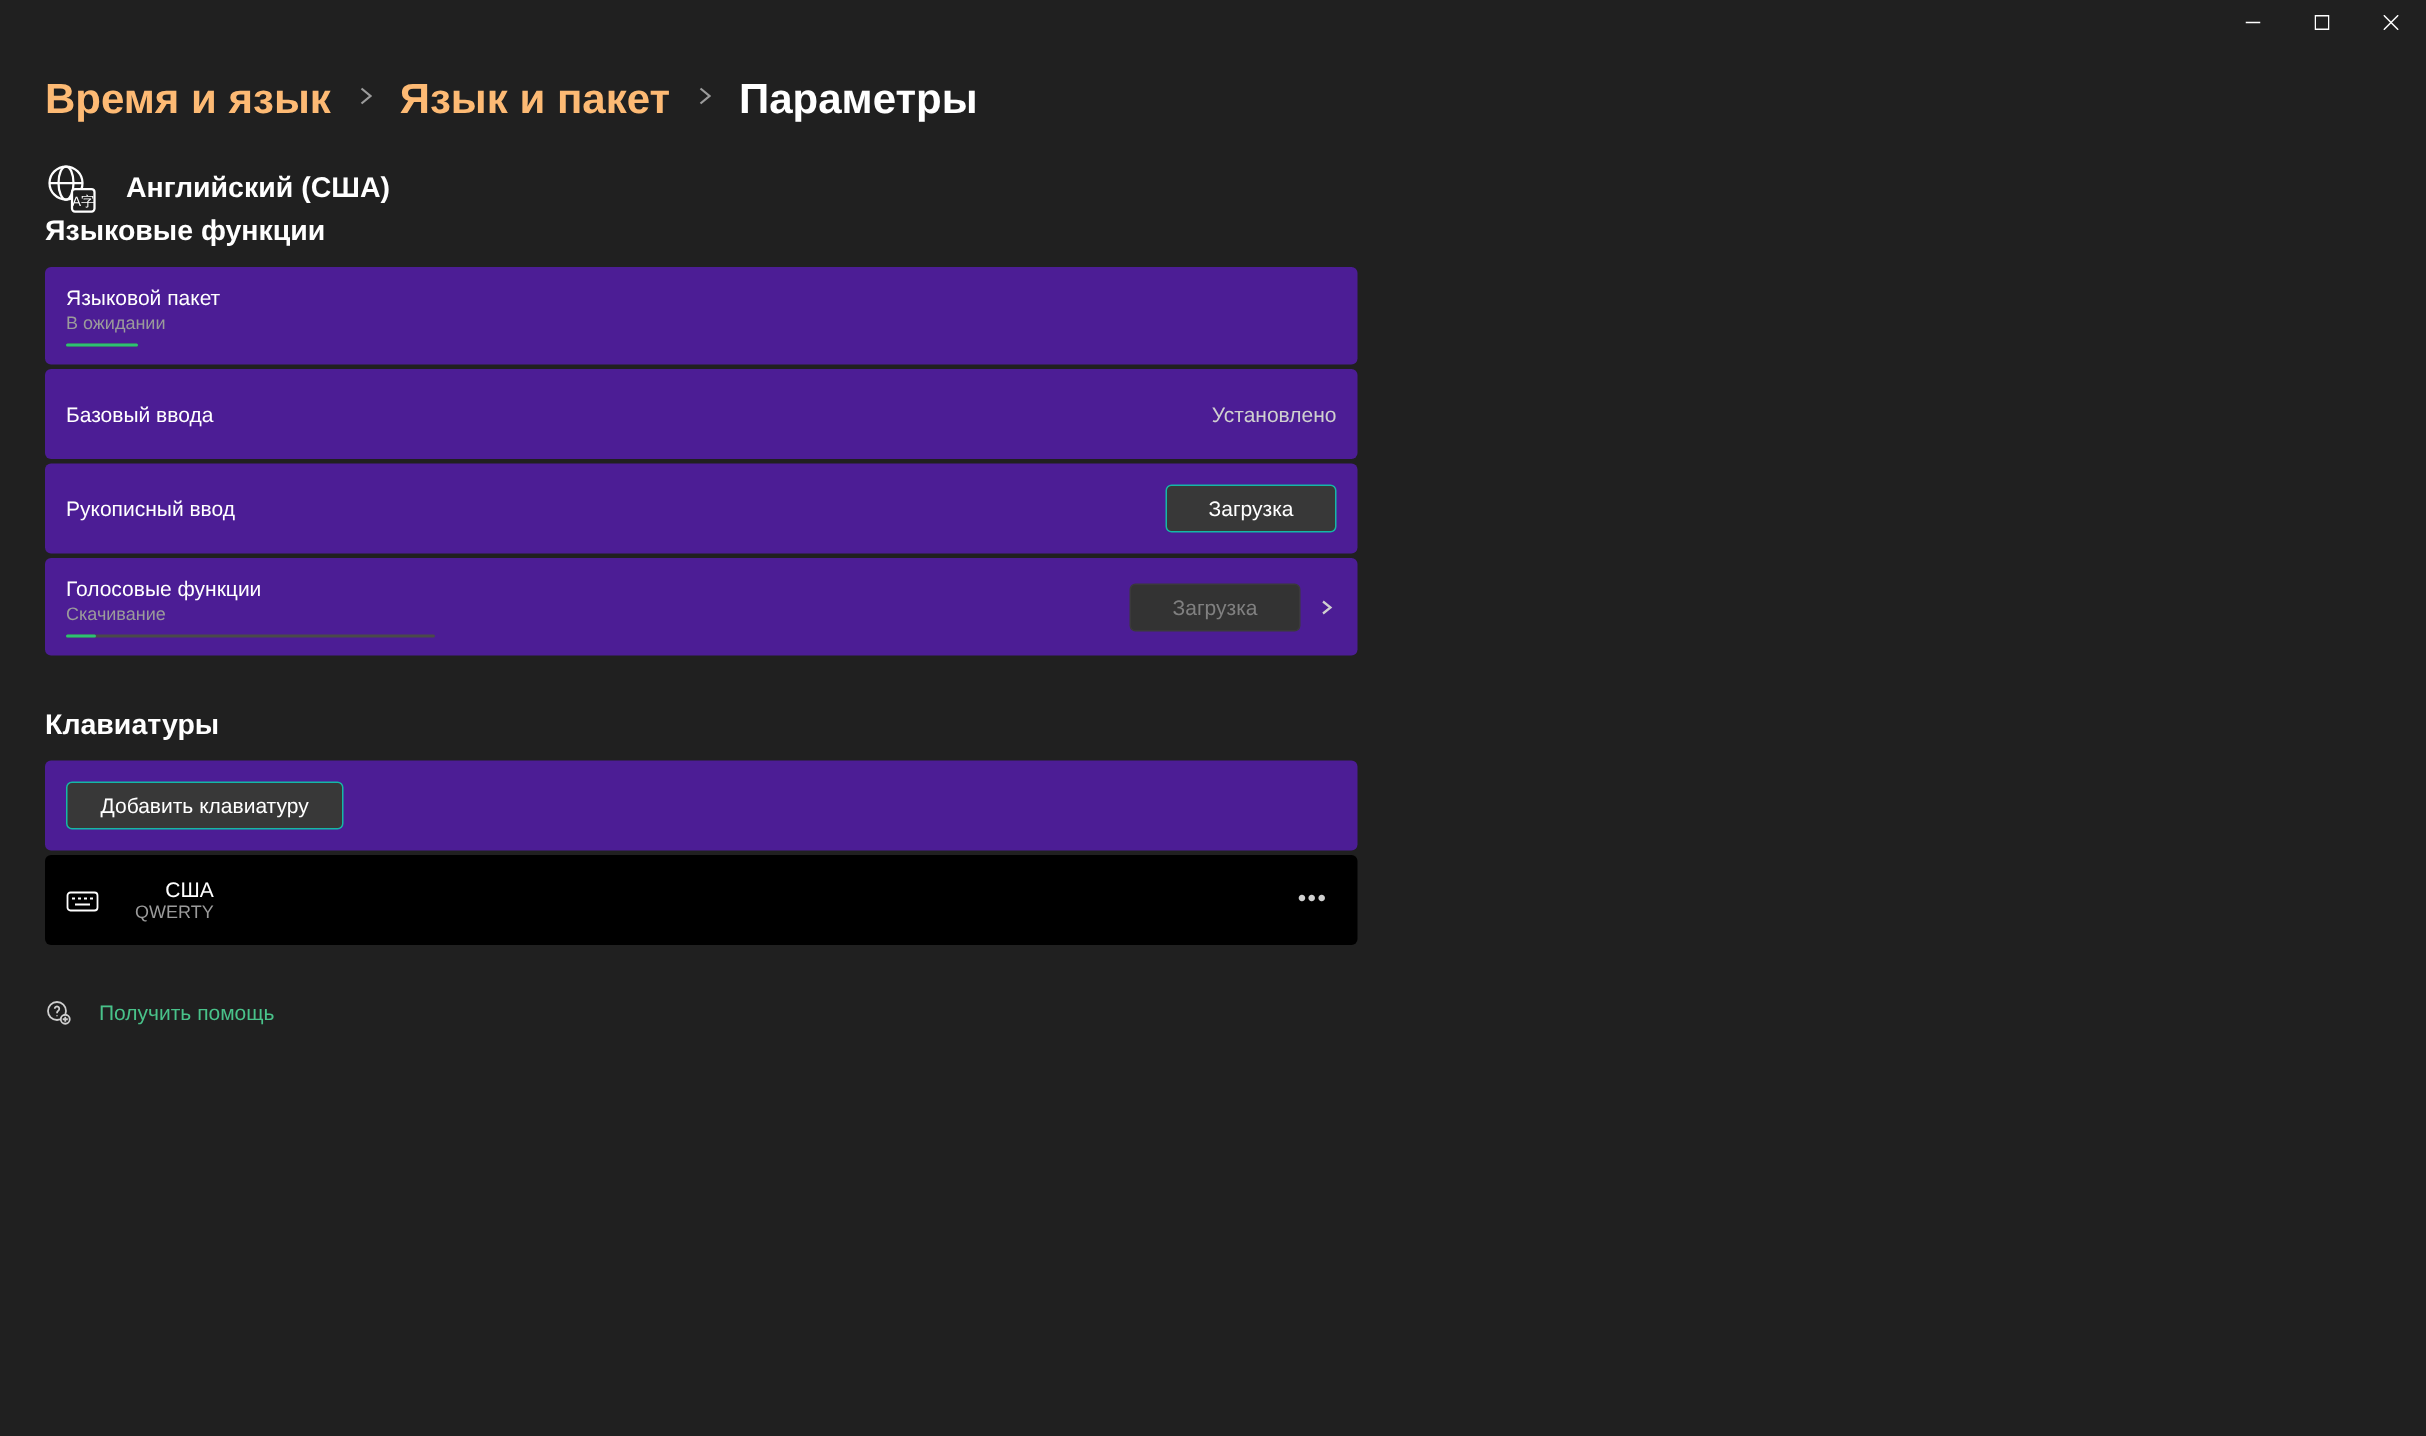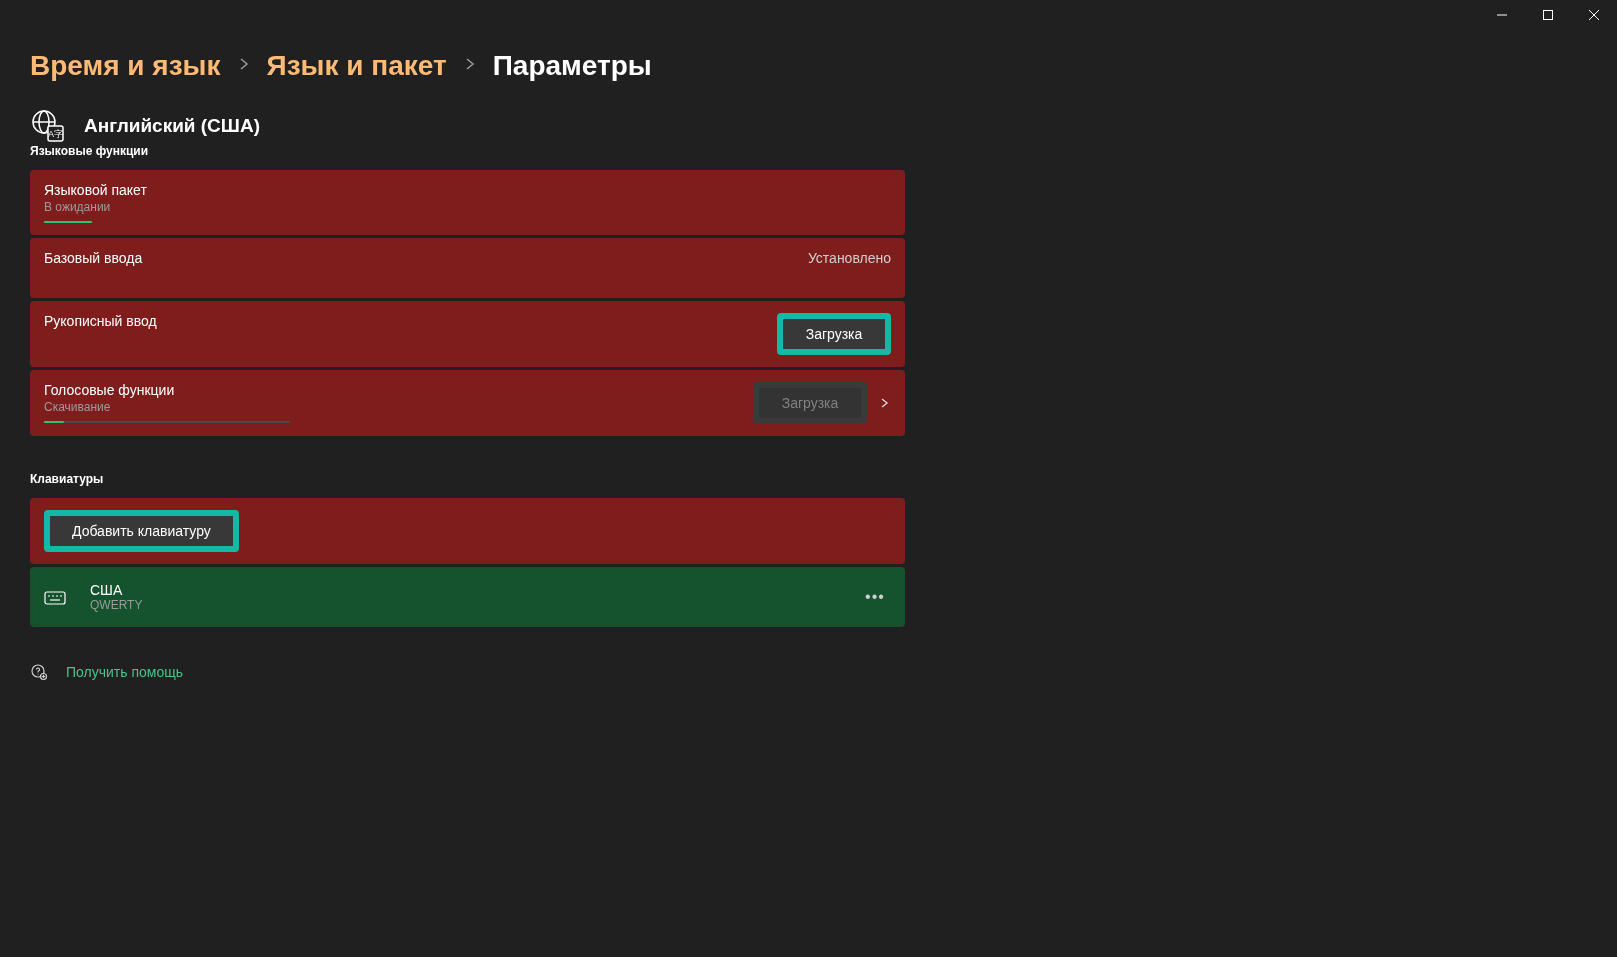--- a/index.html
+++ b/index.html
@@ -67,36 +67,37 @@
 }
 .lang-icon {
   width: 36px;
   height: 36px;
 }
 .lang-title {
   font-size: 19px;
   font-weight: 600;
 }
 .section-title {
-  font-size: 12px;
+  font-size: 19px;
   font-weight: 600;
   margin-bottom: 12px;
 }
 .card-list {
   width: 875px;
   display: flex;
   flex-direction: column;
   gap: 3px;
   margin-bottom: 36px;
 }
 .card {
-  background: #7f1d1d;
+  background: #4c1d95;
   border-radius: 4px;
   min-height: 60px;
   display: flex;
+  align-items: center;
   padding: 12px 14px;
   justify-content: space-between;
 }
 .card-left {
   display: flex;
   flex-direction: column;
   gap: 2px;
 }
 .card-label {
   font-size: 14px;
@@ -110,21 +111,21 @@
   font-size: 14px;
   color: #cfcfcf;
 }
 .card-right {
   display: flex;
   align-items: center;
   gap: 10px;
 }
 .btn {
   background: #383838;
-  border: 6px solid #14b8a6;
+  border: 1px solid #14b8a6;
   color: #ffffff;
   font-size: 14px;
   padding: 7px 22px;
   border-radius: 4px;
   cursor: pointer;
   min-width: 114px;
   text-align: center;
 }
 .btn.disabled {
   background: #333333;
@@ -151,27 +152,28 @@
 .progress-track.short { width: 48px; }
 .progress-fill {
   position: absolute;
   left: 0;
   top: 0;
   bottom: 0;
   background: #2dc273;
   border-radius: 1px;
 }
 .kb-card {
-  background: #14532d;
+  background: #000000;
   border-radius: 4px;
   min-height: 60px;
   display: flex;
   align-items: center;
   padding: 12px 14px;
   justify-content: space-between;
+  text-align: right;
 }
 .kb-left {
   display: flex;
   align-items: center;
   gap: 24px;
 }
 .kb-icon {
   width: 22px;
   height: 22px;
 }

